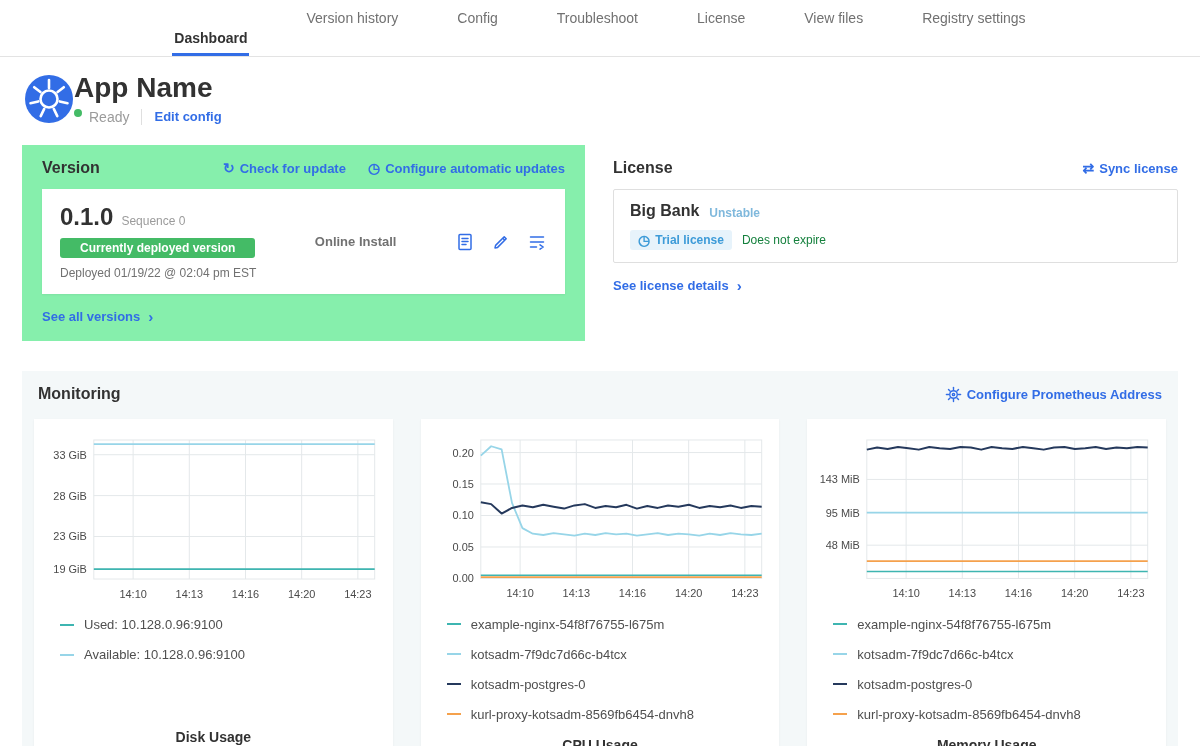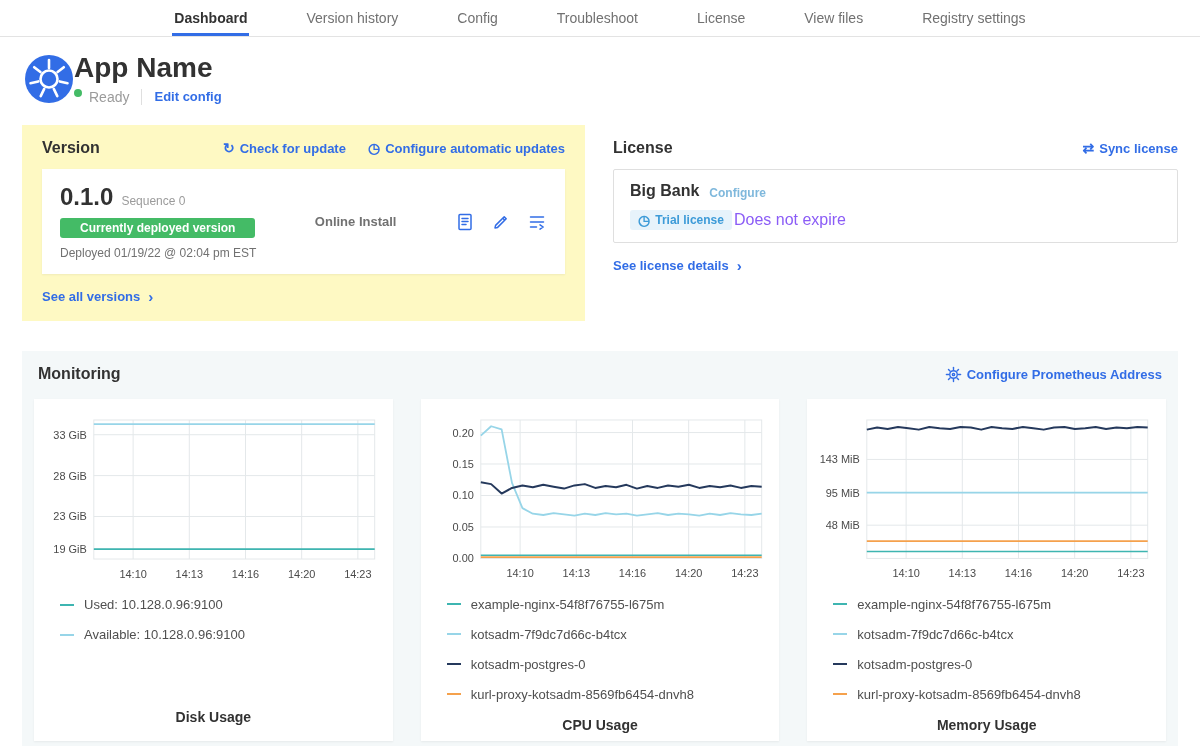--- a/index.html
+++ b/index.html
@@ -4,38 +4,38 @@
 <style>
   * { box-sizing: border-box; }
   body {
     margin: 0; width: 1200px; height: 746px; overflow: hidden;
     background: #ffffff; color: #323232;
     font-family: "Liberation Sans", sans-serif;
   }
   
   .nav { display: flex; justify-content: center; gap: 55px; border-bottom: 1px solid #e3e3e3; background: #fff; }
   .tab { font-size: 14px; color: #717171; padding: 10px 2px 7px; border-bottom: 3px solid transparent; cursor: pointer; white-space: nowrap; }
-  .tab.active { color: #323232; font-weight: 700; border-bottom-color: #326de6; }
+  .tab.active { color: #323232; font-weight: 700; border-bottom-color: #326de6; margin-top: 20px; }
   
   .app-header { display: flex; align-items: center; padding: 15px 24px 4px; }
   .app-logo { width: 50px; height: 50px; flex: none; }
   .app-info { margin-left: 0; }
   .app-title { font-size: 28px; font-weight: 700; line-height: 1.15; }
   .app-status { display: flex; align-items: flex-start; margin-top: 5px; font-size: 14px; }
   .status-dot { width: 8px; height: 8px; border-radius: 50%; background: #44bb66; margin-right: 7px; }
   .status-text { color: #9b9b9b; }
   .status-sep { width: 1px; height: 16px; background: #dfdfdf; margin: 0 12px; }
   a.link { color: #326de6; font-weight: 600; text-decoration: none; font-size: 13px; cursor: pointer; }
   .edit-config { font-size: 14px; }
   .icon-link { display: inline-flex; align-items: center; gap: 5px; }
   .glyph { font-size: 14px; line-height: 1; }
   .chev { font-size: 15px; font-weight: 700; }
   
   .cards-row { display: flex; gap: 28px; padding: 16px 22px 0; align-items: flex-start; }
-  .version-panel { width: 563px; background: #fef9c3; padding: 14px 20px 16px; }
+  .version-panel { width: 563px; background: #86efac; padding: 14px 20px 16px; }
   .panel-header { display: flex; justify-content: space-between; align-items: center; }
   .panel-title { font-size: 16px; font-weight: 700; }
   .header-links { display: flex; gap: 22px; align-items: center; }
   .version-card { background: #fff; margin-top: 12px; padding: 14px 18px; display: flex; align-items: center; justify-content: space-between; box-shadow: 0 1px 2px rgba(0,0,0,.06); }
   .vnum-row { display: flex; align-items: baseline; }
   .version-number { font-size: 24px; font-weight: 700; }
   .sequence { font-size: 12px; color: #9b9b9b; margin-left: 8px; }
   .deployed-badge { display: inline-block; margin-top: 7px; background: #44bb66; color: #fff; font-size: 12px; font-weight: 600; padding: 3px 20px; border-radius: 3px; }
   .deployed-at { margin-top: 8px; font-size: 12px; color: #717171; }
   .install-type { font-size: 13px; color: #717171; font-weight: 600; }
@@ -43,21 +43,21 @@
   .v-icon { cursor: pointer; display: inline-flex; }
   .see-link { margin-top: 14px; display: inline-flex; align-items: center; gap: 8px; }
   
   .license-panel { flex: 1; padding-top: 14px; }
   .license-box { margin-top: 12px; border: 1px solid #dfdfdf; background: #fff; padding: 12px 16px; border-radius: 2px; }
   .customer-row { display: flex; align-items: flex-end; }
   .customer-name { font-size: 16px; font-weight: 700; }
   .channel { font-size: 12px; color: #7fb8dc; font-weight: 600; margin-left: 10px; }
   .trial-row { display: flex; align-items: center; margin-top: 10px; }
   .trial-badge { display: inline-flex; align-items: center; gap: 5px; background: #e7f3fb; color: #3d9bd8; font-size: 12px; font-weight: 600; padding: 3px 8px; border-radius: 3px; }
-  .expiry { font-size: 16px; color: #8b5cf6; margin-left: 2px; }
+  .expiry { font-size: 12px; color: #15803d; margin-left: 10px; }
   
   .monitoring-panel { margin: 30px 22px 0; background: #f4f8f9; padding: 14px 12px 12px; }
   .monitoring-header { display: flex; justify-content: space-between; align-items: flex-end; padding: 0 4px; }
   .charts-row { display: flex; gap: 28px; margin-top: 16px; align-items: center; }
   .chart-card { background: #fff; width: 360px; height: 342px; padding: 14px 10px 16px; display: flex; flex-direction: column; box-shadow: 0 1px 2px rgba(0,0,0,.06); }
   .chart-plot { height: 172px; }
   .chart-plot svg { width: 100%; height: 100%; display: block; }
   .legend { list-style: none; margin: 12px 0 0; padding: 0 0 0 16px; }
   .legend li { display: flex; align-items: center; font-size: 13px; color: #4f4f4f; margin-bottom: 15px; }
   .swatch { width: 14px; height: 2px; margin-right: 10px; flex: none; background: #999; }
@@ -165,21 +165,21 @@
       <div class="panel-title">License</div>
       <a class="link icon-link">
         <span class="glyph">⇄</span>
         <span>Sync license</span>
       </a>
     </div>
 
     <div class="license-box">
       <div class="customer-row">
         <span class="customer-name">Big Bank</span>
-        <span class="channel">Configure</span>
+        <span class="channel">Unstable</span>
       </div>
       <div class="trial-row">
         <span class="trial-badge">
           <span class="glyph">◷</span>
           <span>Trial license</span>
         </span>
         <span class="expiry">Does not expire</span>
       </div>
     </div>
 

